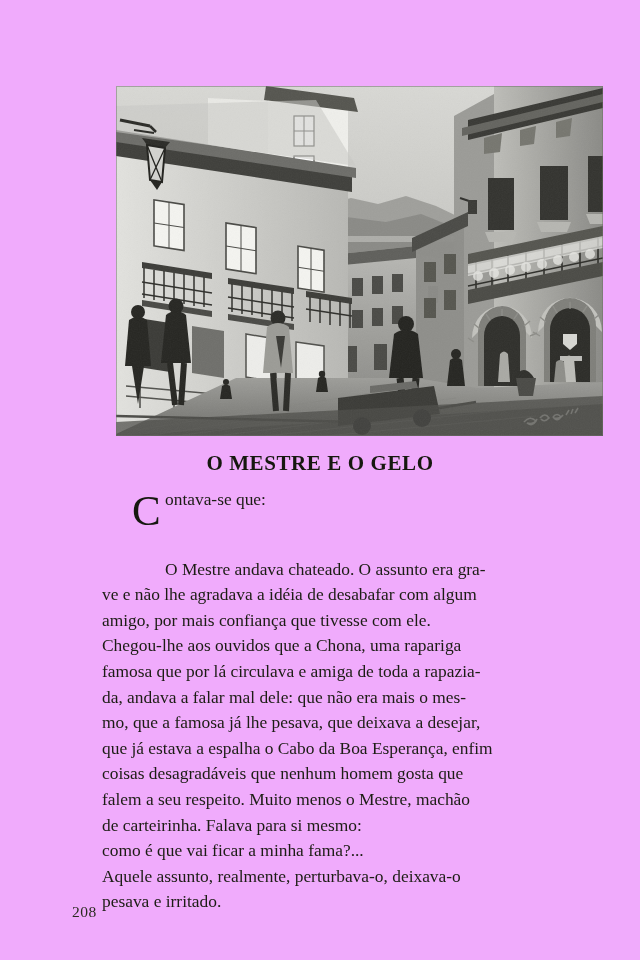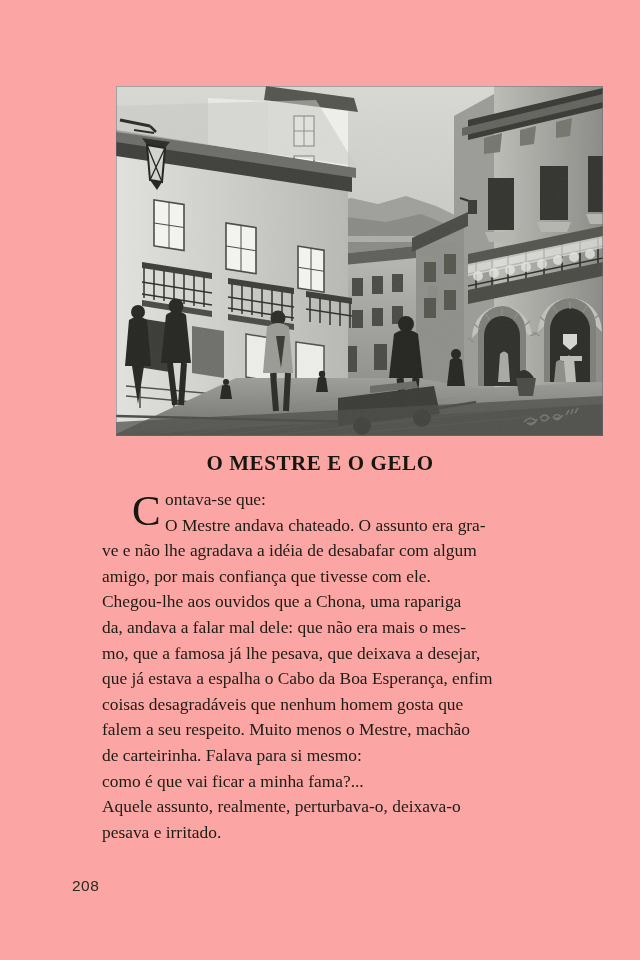--- a/index.html
+++ b/index.html
@@ -11,21 +11,21 @@
     height: 960px;
     background: #d6e0b8;
     font-family: "Liberation Serif", "DejaVu Serif", serif;
     overflow: hidden;
     position: relative;
   }
 
   .page {
     position: absolute;
     inset: 0;
-    background: #fca5a5;
+    background: #f0abfc;
   }
 
   
   .photo-figure {
     position: absolute;
     left: 76px;
     top: 70px;
     width: 487px;
     height: 350px;
     overflow: hidden;
@@ -89,31 +89,32 @@
     font-size: 43px;
     line-height: 43px;
     font-family: "Liberation Serif", "DejaVu Serif", serif;
     color: #16180f;
   }
   .dc-line1 {
     padding-left: 63px;
   }
   .dc-line2 {
     padding-left: 63px;
+    margin-top: 44px;
   }
 
   
   .folio {
     position: absolute;
     left: 72px;
-    top: 877px;
+    top: 903px;
     font-size: 15.5px;
     color: #2a2b1f;
     letter-spacing: 0.5px;
-    font-family: Liberation Sans, sans-serif;
+    font-family: Liberation Serif, serif;
   }
 </style>
 </head>
 <body>
 
 <div class="page">
 
   <figure class="photo-figure">
     <svg class="photo-canvas" viewBox="0 0 487 350" preserveAspectRatio="none" aria-hidden="true">
       <defs>
@@ -432,20 +433,21 @@
     <div class="para dropcap-block">
       <span class="dropcap">C</span>
       <span class="line dc-line1">ontava-se que:</span>
       <span class="line dc-line2">O Mestre  andava  chateado.  O  assunto  era  gra-</span>
       <span class="line">ve e não lhe agradava a idéia de desabafar com algum</span>
       <span class="line">amigo, por mais confiança que tivesse com ele.</span>
     </div>
 
     <div class="para">
       <span class="line indent">Chegou-lhe aos ouvidos que a Chona, uma rapariga</span>
+      <span class="line">famosa que por lá circulava e amiga de toda a rapazia-</span>
       <span class="line">da, andava a falar mal dele: que não era mais o mes-</span>
       <span class="line">mo, que a famosa já lhe pesava, que deixava a desejar,</span>
       <span class="line">que já estava a espalha o Cabo da Boa Esperança, enfim</span>
       <span class="line">coisas  desagradáveis  que  nenhum  homem  gosta  que</span>
       <span class="line">falem  a  seu  respeito.  Muito  menos  o  Mestre,  machão</span>
       <span class="line">de carteirinha. Falava para si mesmo:</span>
     </div>
 
     <div class="para">
       <span class="line">como é que vai ficar a minha fama?...</span>

